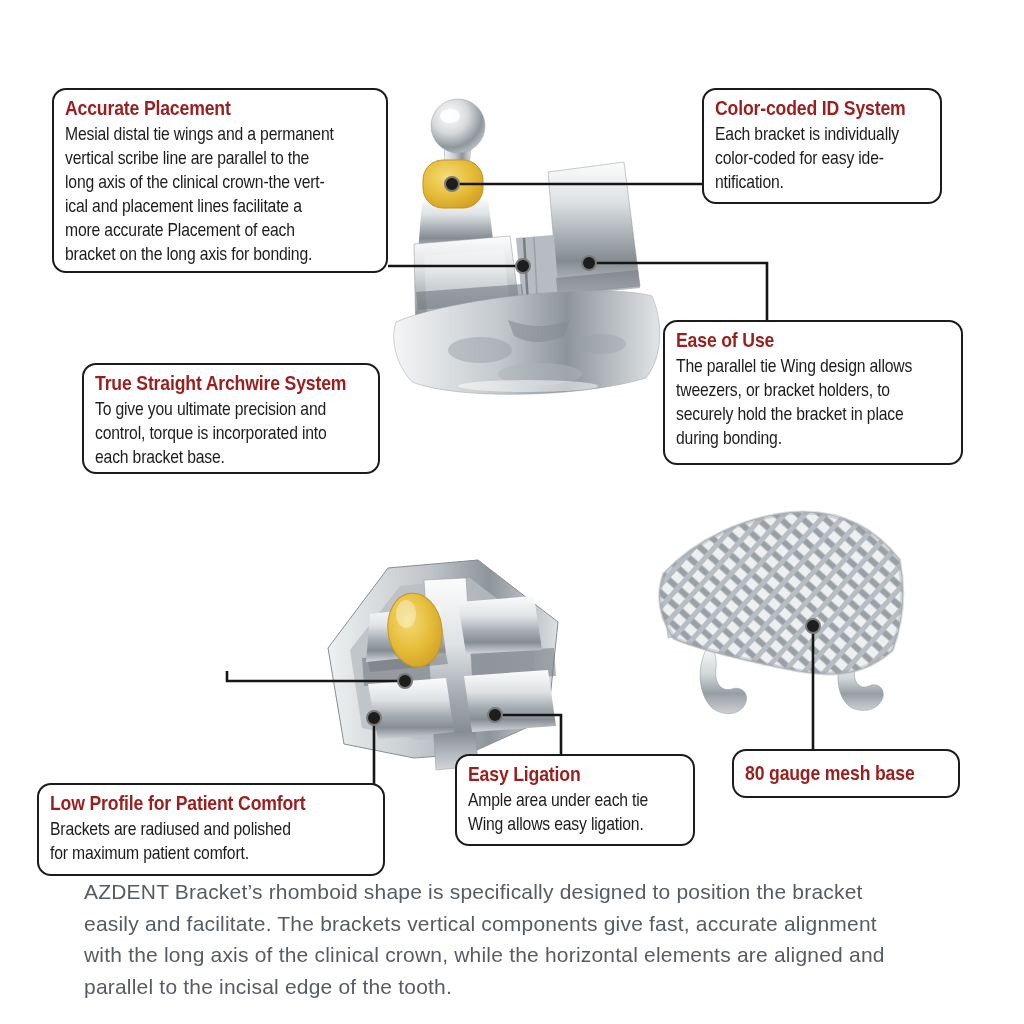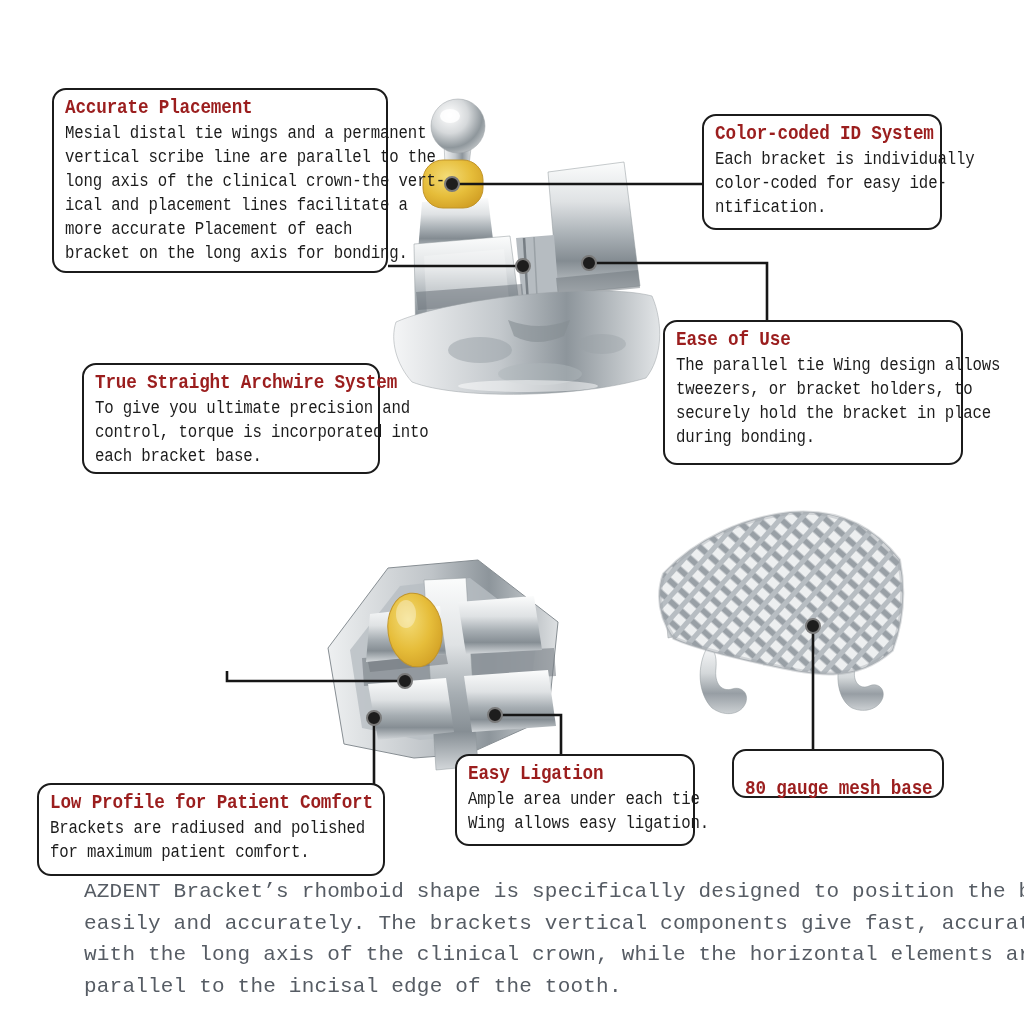--- a/index.html
+++ b/index.html
@@ -1,18 +1,18 @@
 <!DOCTYPE html>
 <html><head>
 <meta charset="utf-8">
 <style>
   html,body{margin:0;padding:0;background:#ffffff;}
   .canvas{
     position:relative;width:1024px;height:1024px;background:#ffffff;
-    font-family:Liberation Mono, monospace;overflow:hidden;
+    font-family:Liberation Sans, sans-serif;overflow:hidden;
   }
   .illus{position:absolute;z-index:1;}
   .overlay{position:absolute;left:0;top:0;z-index:2;}
   .callout{
     position:absolute;z-index:3;background:#ffffff;
     border:2.5px solid #1b1b1b;border-radius:14px;
     padding:4px 10px 6px 11px;box-sizing:border-box;
   }
   .callout .t{
     color:#9b1e1e;font-weight:bold;font-size:21px;line-height:28px;
@@ -164,21 +164,21 @@
   <div class="callout" style="left:52px;top:88px;width:336px;height:185px">
     <div class="t">Accurate Placement</div>
     <div class="b">Mesial distal tie wings and a permanent
 vertical scribe line are parallel to the
 long axis of the clinical crown-the vert-
 ical and placement lines facilitate a
 more accurate Placement of each
 bracket on the long axis for bonding.</div>
   </div>
 
-  <div class="callout" style="left:702px;top:114px;width:240px;height:116px">
+  <div class="callout" style="left:702px;top:88px;width:240px;height:116px">
     <div class="t">Color-coded ID System</div>
     <div class="b">Each bracket is individually
 color-coded for easy ide-
 ntification.</div>
   </div>
 
   <div class="callout" style="left:82px;top:363px;width:298px;height:111px">
     <div class="t">True Straight Archwire System</div>
     <div class="b">To give you ultimate precision and
 control, torque is incorporated into
@@ -199,22 +199,22 @@
     <div class="b">Brackets are radiused and polished
 for maximum patient comfort.</div>
   </div>
 
   <div class="callout" style="left:455px;top:754px;width:240px;height:92px">
     <div class="t">Easy Ligation</div>
     <div class="b">Ample area under each tie
 Wing allows easy ligation.</div>
   </div>
 
-  <div class="callout" style="left:732px;top:749px;width:212px;height:49px;padding-top:24px">
+  <div class="callout" style="left:732px;top:749px;width:228px;height:49px;padding-top:8px">
     <div class="t">80 gauge mesh base</div>
   </div>
 
   <div class="footer">AZDENT Bracket’s rhomboid shape is specifically designed to position the bracket
-easily and accurately. The brackets vertical components give fast, accurate alignment
+easily and facilitate. The brackets vertical components give fast, accurate alignment
 with the long axis of the clinical crown, while the horizontal elements are aligned and
 parallel to the incisal edge of the tooth.</div>
 
 </div>
 
 </body></html>

